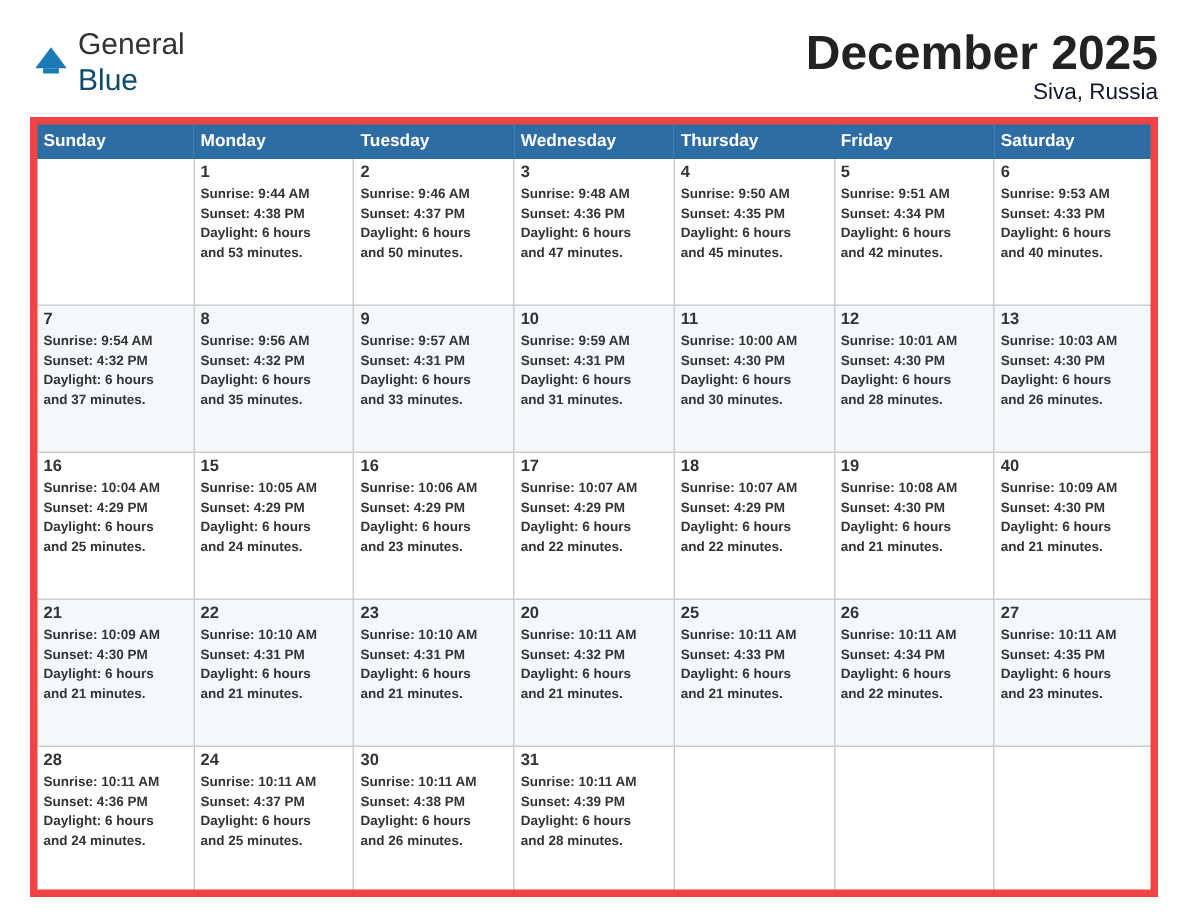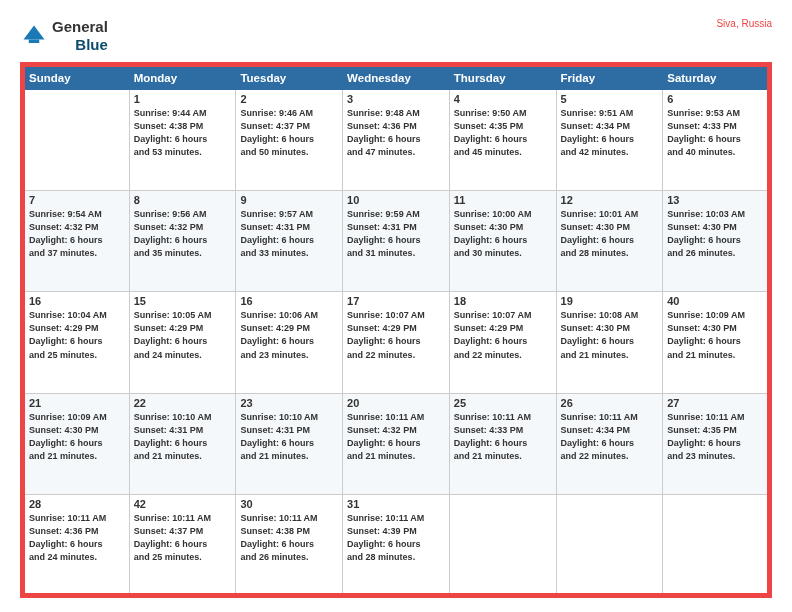--- a/index.html
+++ b/index.html
@@ -22,43 +22,42 @@
       justify-content: space-between;
       align-items: flex-start;
       margin-bottom: 8px;
     }
     .logo {
       display: flex;
       align-items: center;
       gap: 4px;
     }
     .logo-text {
-      font-size: 15px;
-      font-weight: bold;
+      font-size: 20px;
+      font-weight: normal;
       line-height: 1.2;
-      text-align: right;
     }
     .logo-general { color: #333; }
     .logo-blue { color: #0c4a6e; }
     .logo-icon {
       width: 28px;
       height: 28px;
     }
     .title-section {
       text-align: right;
     }
     .month-title {
       font-size: 32px;
       font-weight: bold;
       color: #222;
       line-height: 1.1;
     }
     .location {
-      font-size: 10px;
-      color: #ef4444;
+      font-size: 15px;
+      color: #0f172a;
     }
     .calendar {
       flex: 1;
       border: 5px solid #ef4444;
       border-collapse: collapse;
       width: 100%;
       table-layout: fixed;
     }
     .calendar th {
       background-color: #2e6da4;
@@ -105,20 +104,21 @@
       <svg class="logo-icon" viewBox="0 0 32 32">
         <polygon points="16,4 28,20 4,20" fill="#1a7ab5"></polygon>
         <rect x="10" y="20" width="12" height="4" fill="#1a7ab5"></rect>
       </svg>
       <div class="logo-text">
         <span class="logo-general">General</span><br>
         <span class="logo-blue">Blue</span>
       </div>
     </div>
     <div class="title-section">
+      <div class="month-title">December 2025</div>
       <div class="location">Siva, Russia</div>
     </div>
   </div>
 
   <table class="calendar">
     <thead>
       <tr>
         <th>Sunday</th>
         <th>Monday</th>
         <th>Tuesday</th>
@@ -245,21 +245,21 @@
             <span class="day-num">27</span>
             <div class="day-info">Sunrise: 10:11 AM<br>Sunset: 4:35 PM<br>Daylight: 6 hours<br>and 23 minutes.</div>
           </td>
         </tr>
         <tr>
           <td>
             <span class="day-num">28</span>
             <div class="day-info">Sunrise: 10:11 AM<br>Sunset: 4:36 PM<br>Daylight: 6 hours<br>and 24 minutes.</div>
           </td>
           <td>
-            <span class="day-num">42</span>
+            <span class="day-num">24</span>
             <div class="day-info">Sunrise: 10:11 AM<br>Sunset: 4:37 PM<br>Daylight: 6 hours<br>and 25 minutes.</div>
           </td>
           <td>
             <span class="day-num">30</span>
             <div class="day-info">Sunrise: 10:11 AM<br>Sunset: 4:38 PM<br>Daylight: 6 hours<br>and 26 minutes.</div>
           </td>
           <td>
             <span class="day-num">31</span>
             <div class="day-info">Sunrise: 10:11 AM<br>Sunset: 4:39 PM<br>Daylight: 6 hours<br>and 28 minutes.</div>
           </td>

